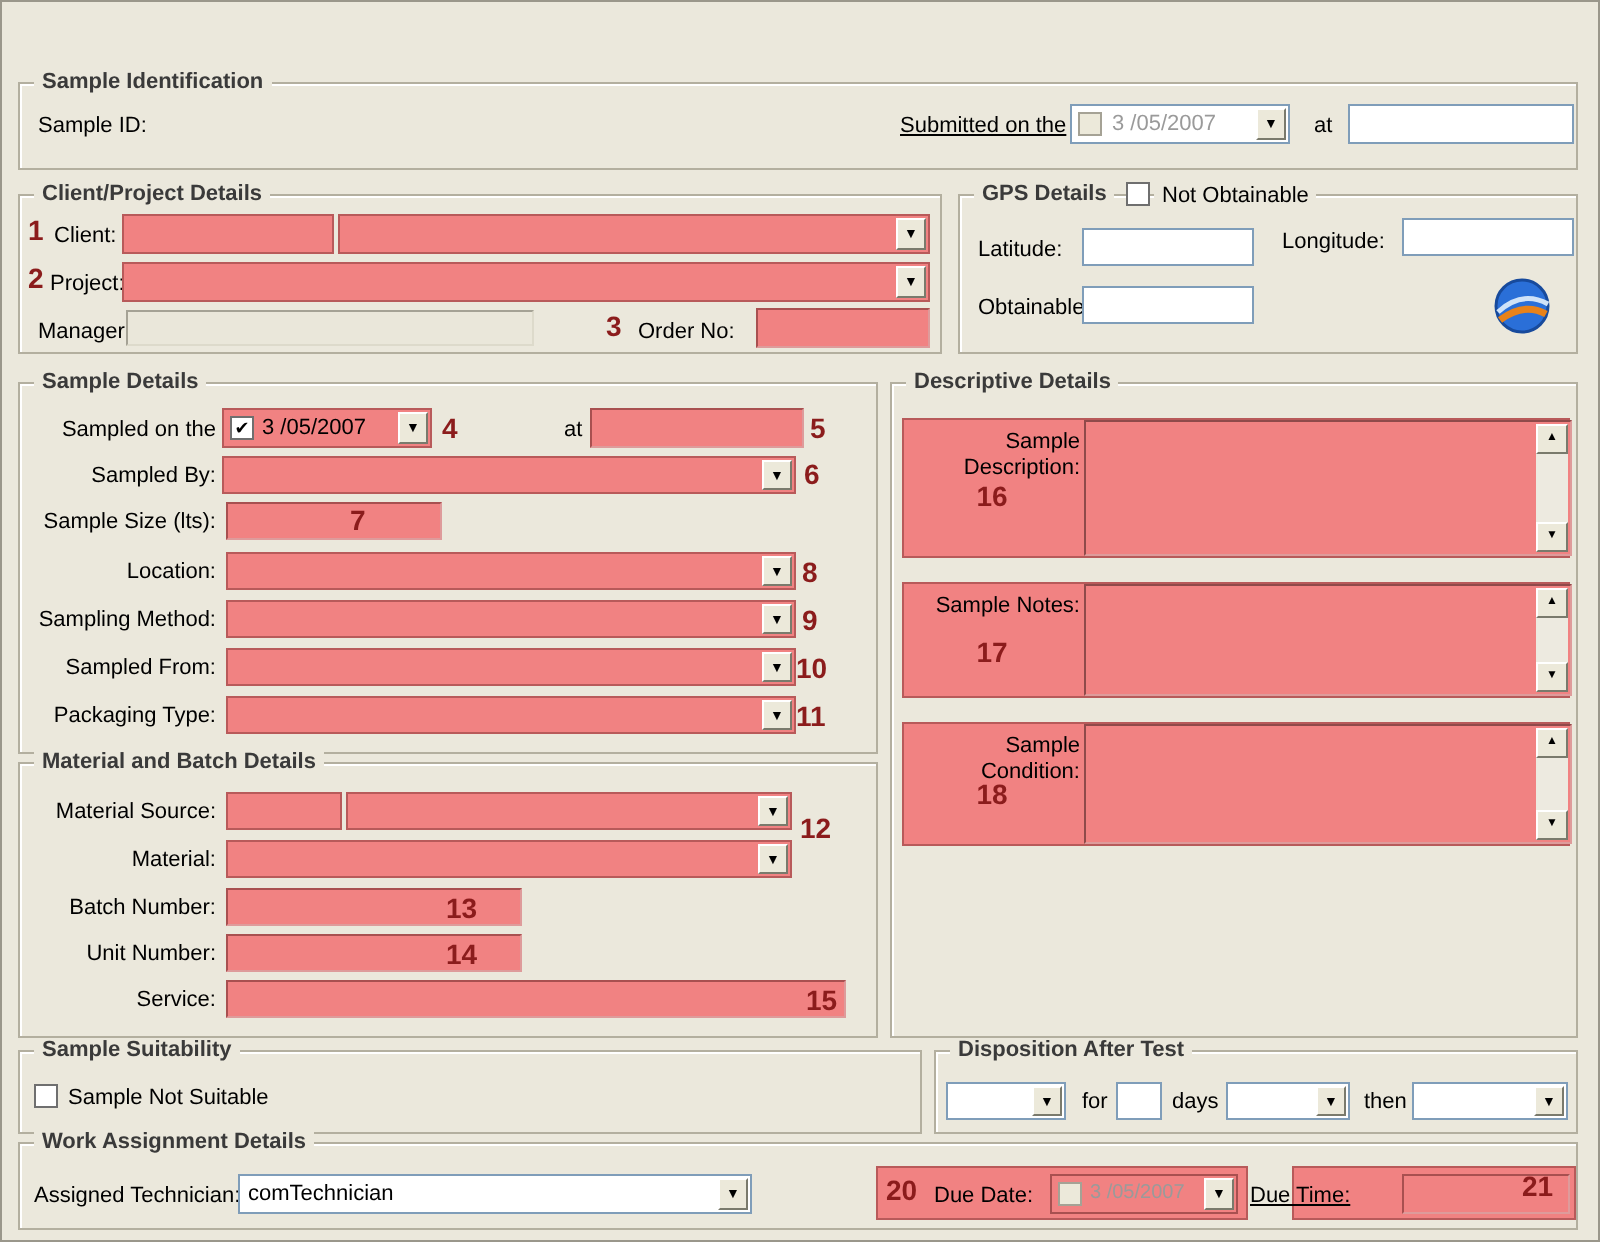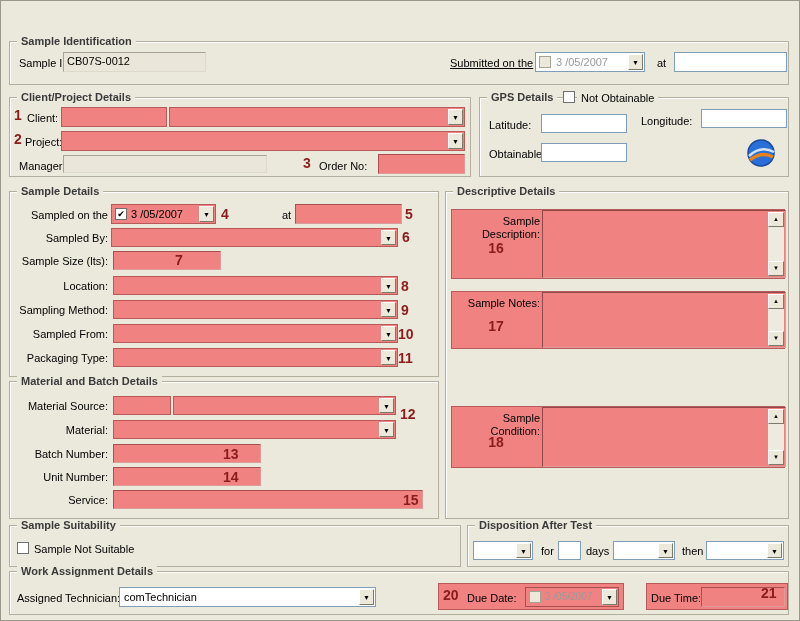--- a/index.html
+++ b/index.html
@@ -48,21 +48,20 @@
 </style>
 </head>
 <body>
 
 <div class="window">
 
 
   <div class="grp" style="left:8px;top:40px;width:780px;height:44px;"></div>
   <div class="legend" style="left:16px;top:34px;">Sample Identification</div>
   <div class="lbl" style="left:18px;top:56px;">Sample ID:</div>
-  <div class="tb dis" style="left:62px;top:51px;width:143px;">CB07S-0012</div>
   <div class="lbl" style="left:449px;top:56px;text-decoration:underline;">Submitted on the</div>
   <div class="combo" style="left:534px;top:51px;width:110px;background:#fff;border:1px solid #7F9DB9;">
     <span class="cbx dis" style="left:3px;top:3px;"></span>
     <span class="val graytext" style="left:20px;">3 /05/2007</span>
     <span class="ddbtn">▼</span>
   </div>
   <div class="lbl" style="left:656px;top:56px;">at</div>
   <div class="tb" style="left:673px;top:51px;width:113px;"></div>
 
   <div class="grp" style="left:8px;top:96px;width:462px;height:80px;"></div>
@@ -195,21 +194,21 @@
     <div class="dlabel">Sample Notes:</div>
     <div class="dnum" style="top:26px;">17</div>
     <div class="dta">
       <div class="sb">
         <div class="sbarr up">▲</div>
         <div class="sbarr dn">▼</div>
       </div>
     </div>
   </div>
 
-  <div class="dblock pinkbox" style="left:450px;top:360px;width:334px;height:62px;margin-top:45px;">
+  <div class="dblock pinkbox" style="left:450px;top:360px;width:334px;height:62px;">
     <div class="dlabel">Sample Condition:</div>
     <div class="dnum" style="top:27px;">18</div>
     <div class="dta">
       <div class="sb">
         <div class="sbarr up">▲</div>
         <div class="sbarr dn">▼</div>
       </div>
     </div>
   </div>
 
@@ -246,17 +245,17 @@
   <div class="pinkbox" style="position:absolute;left:437px;top:582px;width:186px;height:27px;"></div>
   <div class="ann" style="left:442px;top:586px;">20</div>
   <div class="lbl" style="left:466px;top:591px;">Due Date:</div>
   <div class="combo" style="left:524px;top:586px;width:94px;background:#F18282;border:1px solid #A85050;">
     <span class="cbx dis" style="left:3px;top:3px;"></span>
     <span class="val graytext" style="left:19px;font-size:10px;">3 /05/2007</span>
     <span class="ddbtn">▼</span>
   </div>
 
   <div class="pinkbox" style="position:absolute;left:645px;top:582px;width:142px;height:27px;"></div>
-  <div class="lbl" style="left:650px;top:591px;">Due Time:</div>
+  <div class="lbl" style="left:624px;top:591px;text-decoration:underline;">Due Time:</div>
   <div class="pinktb" style="left:700px;top:586px;width:84px;"></div>
   <div class="ann" style="left:760px;top:584px;">21</div>
 
 </div>
 
 </body></html>

